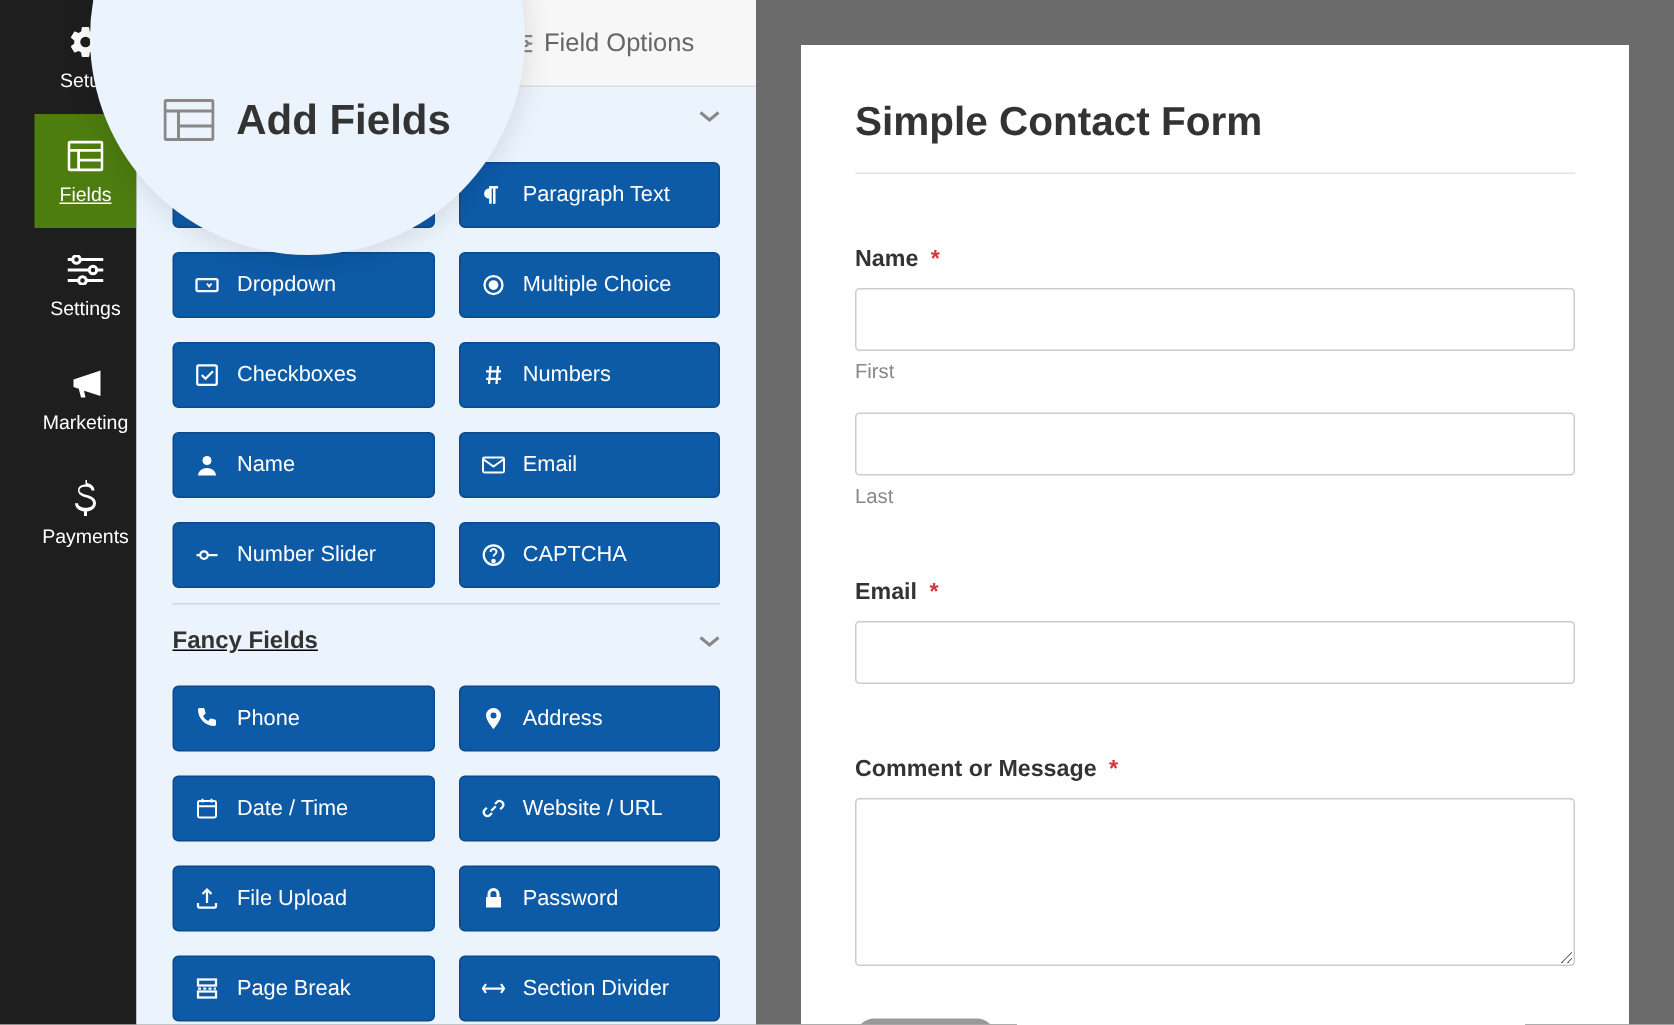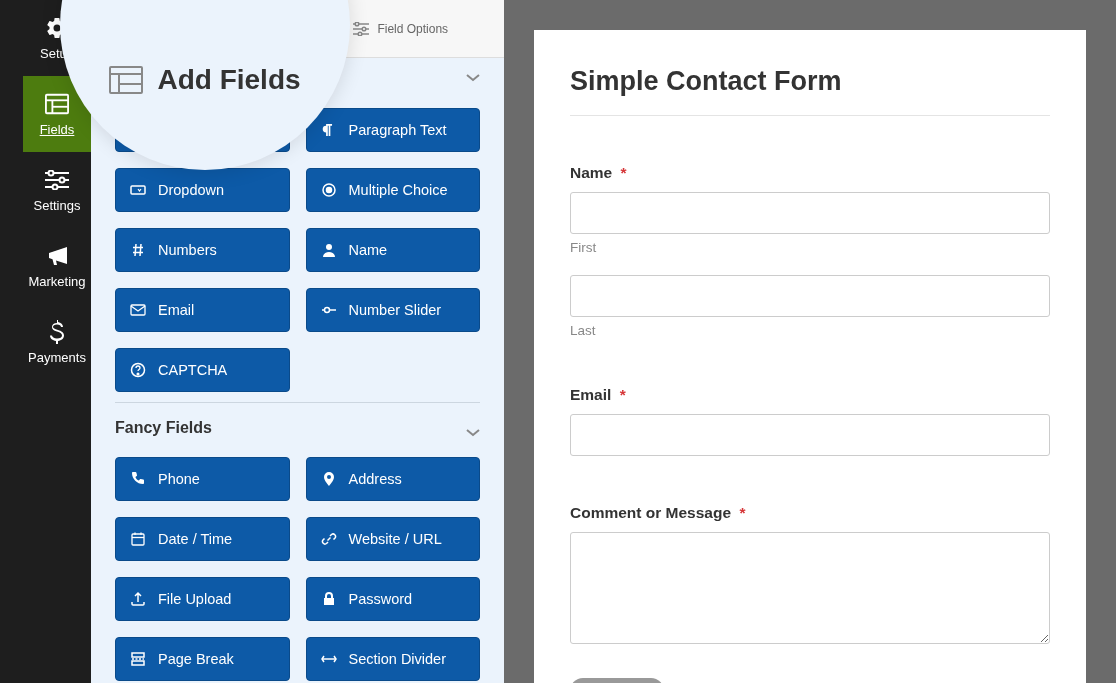--- a/index.html
+++ b/index.html
@@ -10,23 +10,23 @@
 
 .sidebar { width: 91px; background: #1e1e1e; display: flex; flex-direction: column; flex-shrink: 0; padding-left: 23px; }
 .sidebar-item { display: flex; flex-direction: column; align-items: center; justify-content: center; padding: 12px 0; color: #fff; cursor: pointer; height: 76px; }
 .sidebar-item.active { background: #4d7c0f; text-decoration: underline; }
 .sidebar-icon { width: 24px; height: 24px; margin-bottom: 6px; display: flex; align-items: center; justify-content: center; }
 .sidebar-label { font-size: 13px; font-weight: 400; }
 
 
 .left-panel { width: 413px; background: #ebf3fc; flex-shrink: 0; overflow: hidden; position: relative; }
 .panel-tabs { display: flex; height: 58px; background: #f7f7f7; border-bottom: 1px solid #ddd; }
-.tab { flex: 1; display: flex; align-items: center; justify-content: center; color: #666; font-size: 12px; cursor: pointer; gap: 8px; }
+.tab { flex: 1; display: flex; align-items: center; justify-content: center; color: #666; font-size: 17px; cursor: pointer; gap: 8px; }
 .tab.active { background: #ebf3fc; color: #222; font-weight: 600; }
-.section-header { display: flex; justify-content: space-between; align-items: flex-end; padding: 16px 0; cursor: pointer; }
+.section-header { display: flex; justify-content: space-between; align-items: center; padding: 16px 0; cursor: pointer; text-decoration: underline; }
 .section-title { font-size: 16px; font-weight: 600; color: #333; }
 .section-divider { border-top: 1px solid #ccd6e0; margin: 10px 24px 0; }
 
 .field-grid { display: grid; grid-template-columns: 1fr 1fr; gap: 16px; padding: 10px 24px 0; }
 .field-button { background: #0d5aa7; border: 1px solid #0a4a8a; border-radius: 4px; color: #fff; padding: 13px 14px; font-size: 14.5px; text-align: left; display: flex; align-items: center; gap: 12px; cursor: pointer; font-weight: 400; }
 .field-icon { width: 16px; height: 16px; flex-shrink: 0; display: flex; align-items: center; justify-content: center; }
 
 .collapse-icon { color: #888; }
 
 
@@ -171,20 +171,29 @@
           <span>Dropdown</span>
         </button>
         <button class="field-button">
           <span class="field-icon">
             <svg width="16" height="16" viewBox="0 0 16 16" fill="none" stroke="#fff" stroke-width="1.5">
               <circle cx="8" cy="8" r="6"></circle>
               <circle cx="8" cy="8" r="2.5" fill="#fff"></circle>
             </svg>
           </span>
           <span>Multiple Choice</span>
+        </button>
+        <button class="field-button">
+          <span class="field-icon">
+            <svg width="16" height="16" viewBox="0 0 16 16" fill="none" stroke="#fff" stroke-width="1.5">
+              <rect x="1.5" y="1.5" width="13" height="13" rx="1"></rect>
+              <path d="M4.5 8l2.5 2.5L12 5.5"></path>
+            </svg>
+          </span>
+          <span>Checkboxes</span>
         </button>
         <button class="field-button">
           <span class="field-icon">
             <svg width="16" height="16" viewBox="0 0 16 16" fill="none" stroke="#fff" stroke-width="1.5">
               <path d="M3 5.5h10M3 10.5h10M6 2l-1 12M11 2l-1 12"></path>
             </svg>
           </span>
           <span>Numbers</span>
         </button>
         <button class="field-button">

